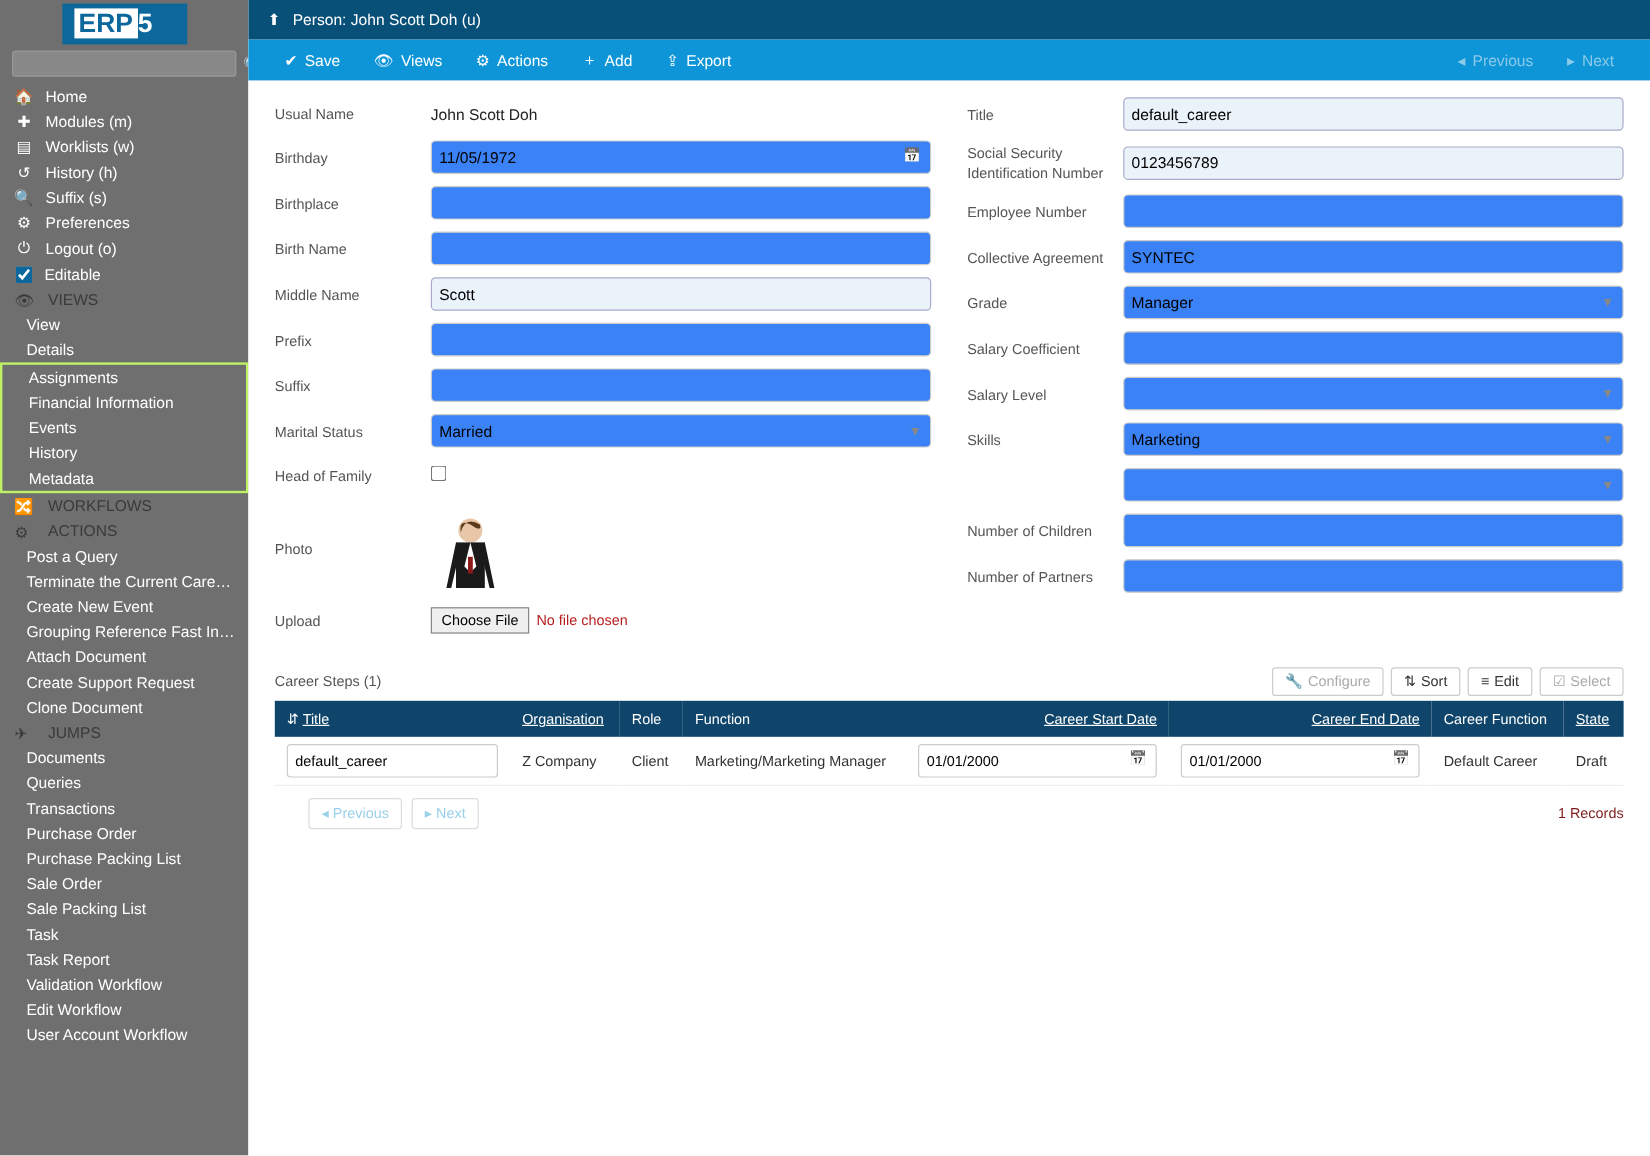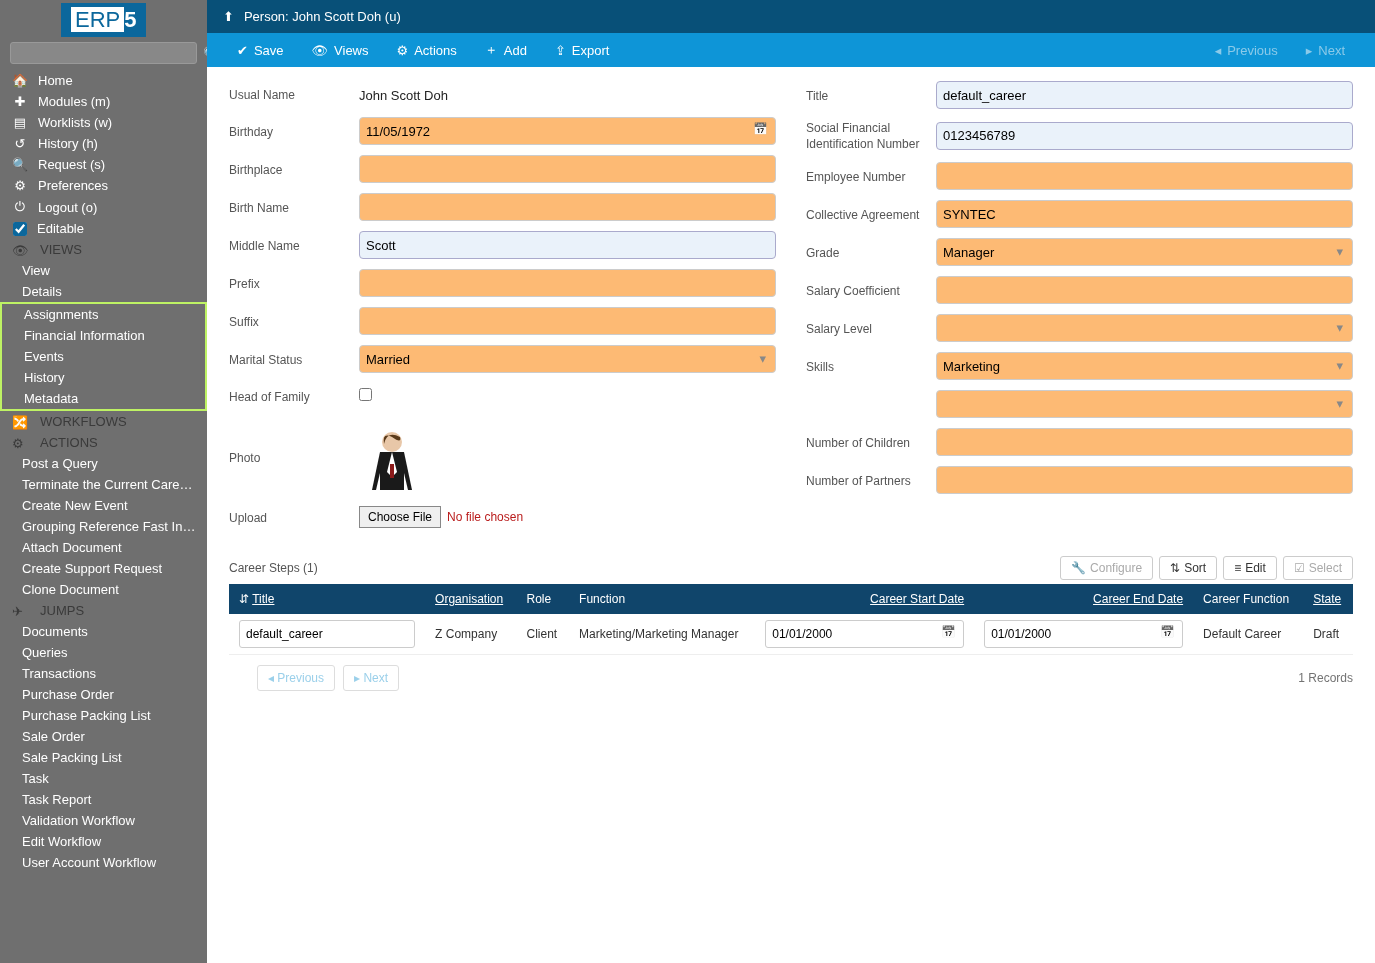--- a/index.html
+++ b/index.html
@@ -1,19 +1,19 @@
 <!DOCTYPE html>
 <html><head>
 <meta charset="utf-8">
 <style>
 * { margin: 0; padding: 0; box-sizing: border-box; font-family: Arial, Helvetica, sans-serif; }
 body { background: #fff; font-size: 13px; color: #333; }
 .layout { display: flex; min-height: 100vh; }
 .sidebar { width: 207px; background: #6f6f6f; color: #fff; flex-shrink: 0; }
-.logo { background: #0B679C; color: #fff; font-size: 22px; font-weight: normal; padding: 4px 10px; width: 85px; margin: 3px auto 5px; text-align:right; }
+.logo { background: #0B679C; color: #fff; font-size: 22px; font-weight: bold; padding: 4px 10px; width: 104px; margin: 3px auto 5px; text-align:left; }
 .logo span { background:#fff; color:#0B679C; padding:0 4px; }
 .search-row { display:flex; align-items:center; padding: 0 10px 6px; }
 .search-row input { flex:1; background:#888; border:1px solid #999; height:22px; border-radius:3px; color:#fff; padding:0 4px;}
 .search-row .sicon { margin-left:6px; color:#fff; cursor:pointer; }
 .nav-item { display:flex; align-items:center; padding:3px 10px; font-size:13px; cursor:pointer; }
 .nav-item .icon { width:20px; text-align:center; margin-right:8px; font-size:13px; }
 .nav-header { color:#3a3a3a; font-weight:normal; padding:3px 10px 3px 40px; font-size:13px; cursor:default; position:relative;}
 .nav-header .hicon { position:absolute; left:12px; top:4px; color:#3a3a3a; }
 .nav-sub { padding:3px 10px 3px 22px; color:#fff; cursor:pointer; font-size:13px; white-space:nowrap; overflow:hidden; text-overflow:ellipsis;}
 .highlight-box { border:2px solid #bef264; margin:0; }
@@ -26,21 +26,21 @@
 .toolbar .titem .ti { margin-right:6px; }
 .toolbar .titem.disabled { color:#8bcae9; cursor:default;}
 .toolbar .spacer { flex:1; }
 .content { padding: 14px 22px; }
 .form-grid { display:flex; gap: 30px; }
 .col { flex:1; }
 .frow { display:flex; align-items:center; margin-bottom:10px; min-height:26px; }
 .frow label { width:130px; color:#555; font-size:12px; padding-top:2px;}
 .frow .val { flex:1; }
 .frow input[type=text], .frow input[type=date], .frow select {
-  width:100%; border:1px solid #ccc; border-radius:4px; padding:4px 6px; font-size:13px; height:28px; background:#fdba74;
+  width:100%; border:1px solid #ccc; border-radius:4px; padding:4px 6px; font-size:13px; height:28px; background:#3b82f6;
 }
 .frow input.hl, .frow select.hl { background:#EAF2FA; border-color:#aac;}
 .frow .static { color:#222; font-size:13px; padding-top:3px;}
 .photo { width:65px; height:75px; background:#fff; display:flex; align-items:flex-end; justify-content:center;}
 .photo svg { width:60px; height:72px; }
 .filebtn { border:1px solid #888; background:#efefef; padding:3px 8px; font-size:12px; cursor:pointer;}
 .filetext { margin-left:6px; color:#b91c1c; font-size:12px;}
 .table-section { margin-top:16px; }
 .table-head { display:flex; align-items:center; margin-bottom:4px;}
 .table-head .tlabel { color:#555; font-size:12px; }
@@ -48,21 +48,21 @@
 .tbtn { border:1px solid #ccc; background:#fff; padding:4px 10px; border-radius:3px; font-size:12px; cursor:pointer; display:flex; align-items:center; gap:4px;}
 .tbtn.disabled { color:#aaa; cursor:default;}
 table { width:100%; border-collapse:collapse; }
 thead { background:#10456B; color:#fff; }
 thead th { text-align:left; padding:8px 10px; font-weight:normal; font-size:12px; }
 thead th .sortable { text-decoration:underline; cursor:pointer;}
 tbody td { padding:6px 10px; font-size:12px; border-bottom:1px solid #eee; vertical-align:middle;}
 tbody input { width:100%; border:1px solid #ccc; border-radius:3px; padding:4px 6px; font-size:12px; height:28px;}
 .pager { margin-top:10px; display:flex; align-items:center; gap:8px;margin-left:28px;}
 .pager .pbtn { border:1px solid #ddd; padding:5px 10px; border-radius:3px; color:#9bd0ea; font-size:12px; cursor:default;}
-.records { margin-left:auto; color:#737373; font-size:12px;}
+.records { margin-left:auto; color:#7f1d1d; font-size:12px;}
 .select-wrap { position:relative; }
 .select-wrap:after { content:"▾"; position:absolute; right:10px; top:6px; color:#888; pointer-events:none;}
 .select-wrap select { appearance:none; }
 .date-wrap { position:relative; }
 .date-wrap:after { content:"📅"; position:absolute; right:8px; top:5px; font-size:12px; color:#444; pointer-events:none; filter:grayscale(1);}
 .date-wrap input { padding-right:28px; }
 </style>
 </head>
 <body>
 
@@ -85,21 +85,21 @@
         <div class="nav-item">
           <span class="icon">▤</span>
           <span>Worklists (w)</span>
         </div>
         <div class="nav-item">
           <span class="icon">↺</span>
           <span>History (h)</span>
         </div>
         <div class="nav-item">
           <span class="icon">🔍</span>
-          <span>Request (s)</span>
+          <span>Suffix (s)</span>
         </div>
         <div class="nav-item">
           <span class="icon">⚙</span>
           <span>Preferences</span>
         </div>
         <div class="nav-item">
           <span class="icon">⏻</span>
           <span>Logout (o)</span>
         </div>
       </div>
@@ -247,21 +247,21 @@
           </div>
             </div>
         </div>
 
         <div class="col">
           <div class="frow">
               <label>Title</label>
               <div class="val"><input type="text" class="hl" value="default_career" style=""></div>
             </div>
           <div class="frow">
-              <label style="line-height:1.3">Social Financial Identification Number</label>
+              <label style="line-height:1.3">Social Security Identification Number</label>
               <div class="val"><input type="text" class="hl" value="0123456789" style=""></div>
             </div>
           <div class="frow">
               <label>Employee Number</label>
               <div class="val"><input type="text" value="" style=""></div>
             </div>
           <div class="frow">
               <label>Collective Agreement</label>
               <div class="val"><input type="text" value="SYNTEC" style=""></div>
             </div>

